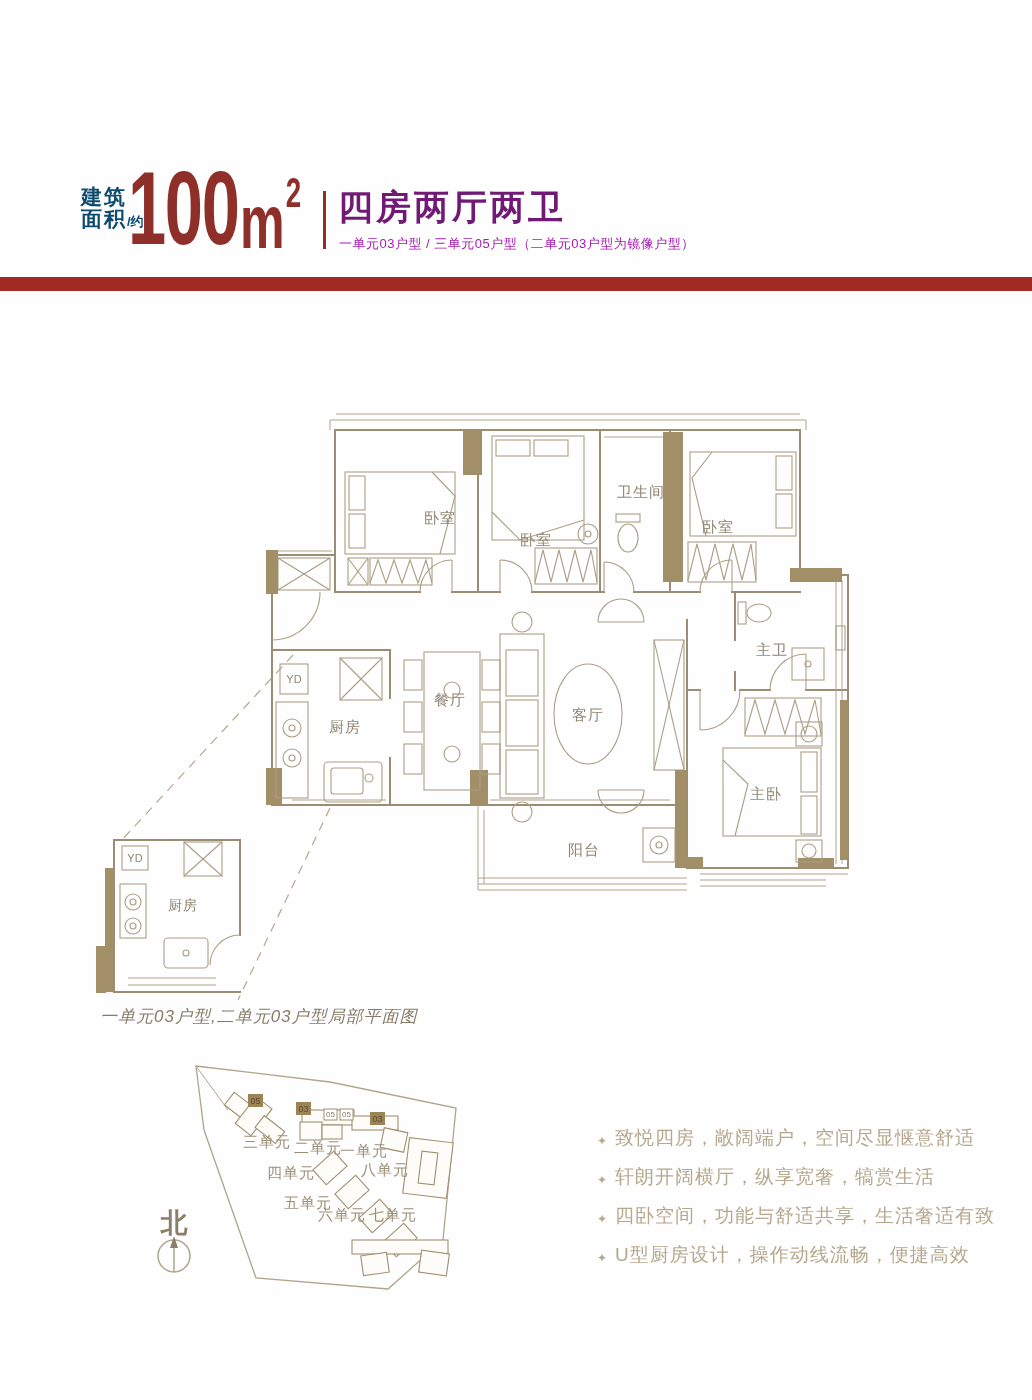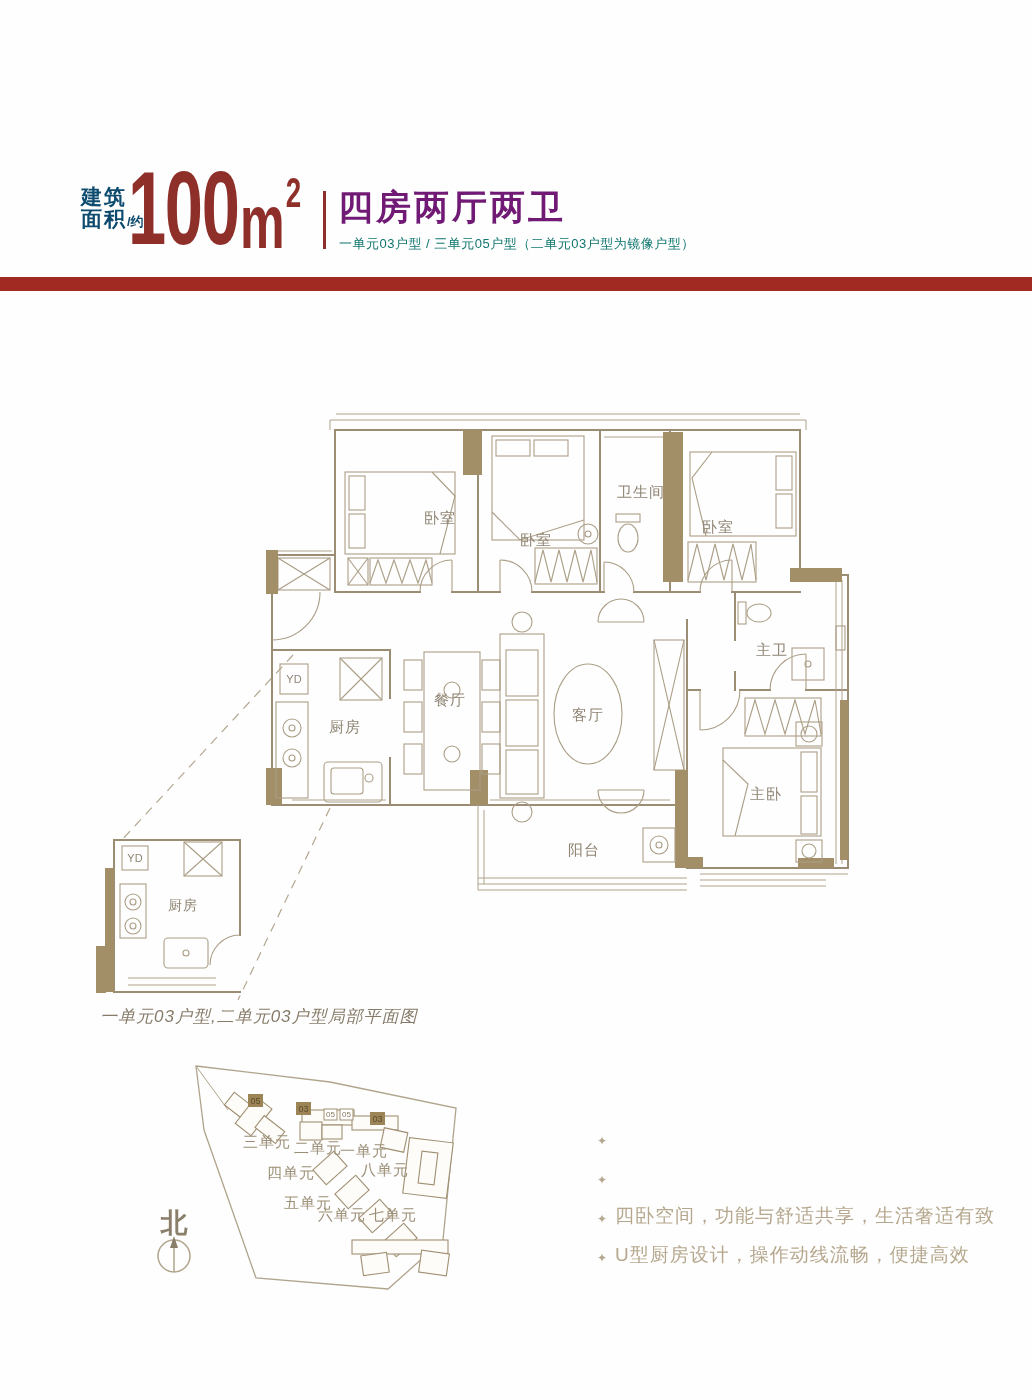--- a/index.html
+++ b/index.html
@@ -10,21 +10,21 @@
              font-size:21px;line-height:22px;letter-spacing:2px;}
   .hdr-label .suffix{font-size:13px;font-weight:bold;letter-spacing:0;}
   .hdr-num{position:absolute;left:128px;top:156px;color:#8e2f2a;display:flex;align-items:flex-end;
            transform:scaleX(.66);transform-origin:left bottom;white-space:nowrap;}
   .hdr-num .num{font-size:104px;font-weight:bold;line-height:1;letter-spacing:-2px;}
   .hdr-num .unit{font-size:76px;font-weight:bold;line-height:1;margin-left:2px;}
   .hdr-num .sup{font-size:42px;font-weight:bold;line-height:1;margin-bottom:46px;margin-left:2px;}
   .hdr-divider{position:absolute;left:323px;top:191px;width:3px;height:58px;background:#8e2f2a;}
   .hdr-title{position:absolute;left:338px;top:184px;color:#701a75;font-size:35px;
              font-weight:bold;letter-spacing:3px;}
-  .hdr-subtitle{position:absolute;left:339px;top:235px;color:#0f766e;font-size:13px;letter-spacing:.5px;}
+  .hdr-subtitle{position:absolute;left:339px;top:235px;color:#a21caf;font-size:13px;letter-spacing:.5px;}
   .red-bar{position:absolute;left:0;top:277px;width:1032px;height:14px;background:#a12b22;}
   
   svg.plan{position:absolute;left:0;top:0;}
   .w{stroke:#9b8d74;stroke-width:2;fill:none;stroke-linecap:square;}
   .t{stroke:#b0a48c;stroke-width:1;fill:none;}
   .f{stroke:#ab9e86;stroke-width:1.1;fill:none;}
   .pier{fill:#a28f68;stroke:none;}
   .dash{stroke:#b3a78f;stroke-width:1.2;stroke-dasharray:9 7;fill:none;}
   .bld{stroke:#a08f72;stroke-width:1.1;fill:#fdfcf8;}
   .lbl{fill:#8f8473;font-size:15px;letter-spacing:1px;text-anchor:middle;}
@@ -371,23 +371,25 @@
         <polygon points="170,1248 178,1248 174,1236" fill="#8a7f6b"></polygon>
       </g>
     </g>
   </svg>
 
   <div class="caption">一单元03户型,二单元03户型局部平面图</div>
 
   <ul class="features">
     <li>
         <span class="bullet">✦</span>
+        <span>致悦四房，敞阔端户，空间尽显惬意舒适</span>
       </li>
     <li>
         <span class="bullet">✦</span>
+        <span>轩朗开阔横厅，纵享宽奢，犒赏生活</span>
       </li>
     <li>
         <span class="bullet">✦</span>
         <span>四卧空间，功能与舒适共享，生活奢适有致</span>
       </li>
     <li>
         <span class="bullet">✦</span>
         <span>U型厨房设计，操作动线流畅，便捷高效</span>
       </li>
   </ul>

